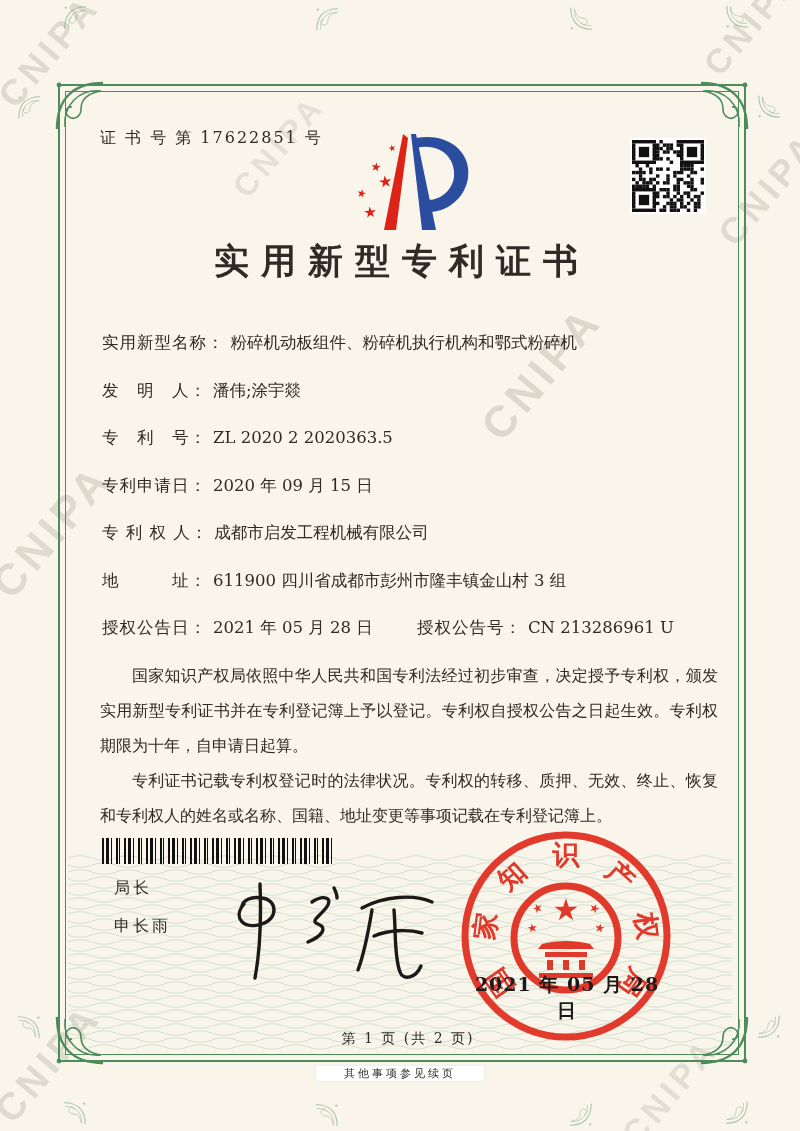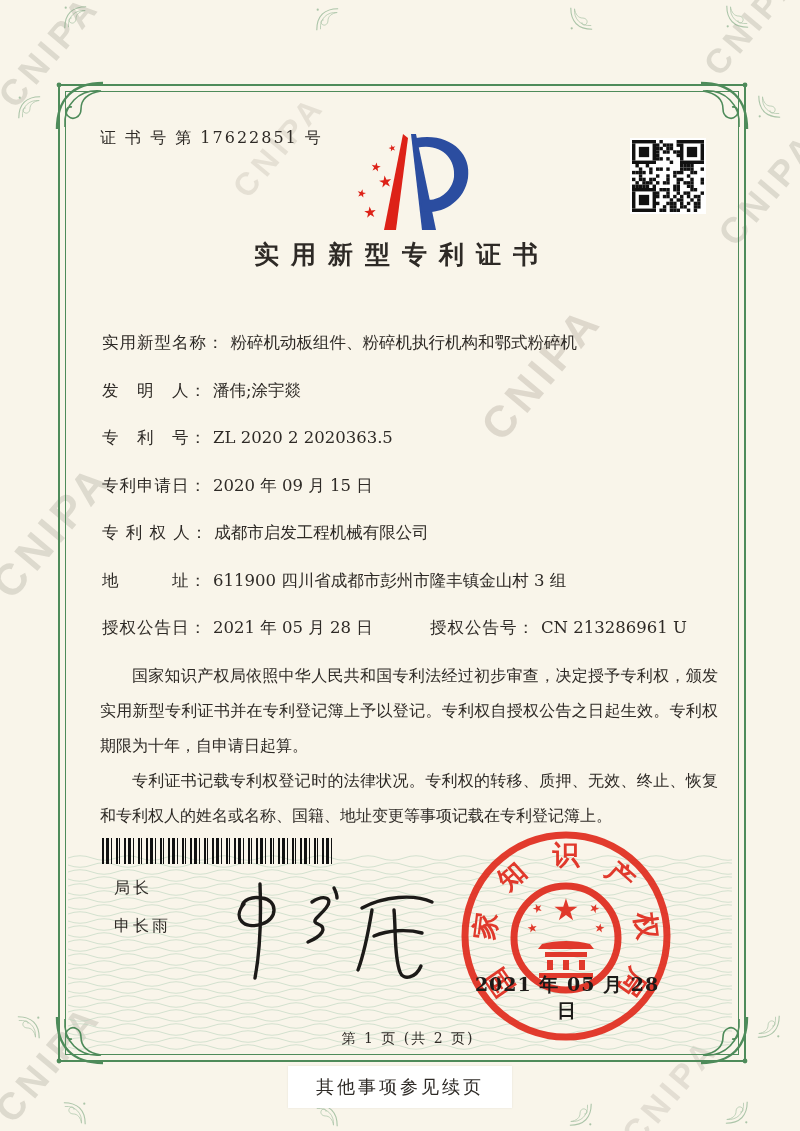--- a/index.html
+++ b/index.html
@@ -25,45 +25,45 @@
   .frame::after{content:"";position:absolute;inset:5px;border:1px solid var(--border_green);pointer-events:none;}
   .corner{position:absolute;width:56px;height:56px;z-index:3;}
   .corner.tl{top:-9px;left:-9px;}
   .corner.tr{top:-9px;right:-9px;transform:scaleX(-1);}
   .corner.bl{bottom:-9px;left:-9px;transform:scaleY(-1);}
   .corner.br{bottom:-9px;right:-9px;transform:scale(-1,-1);}
   
   .cert-no{position:absolute;left:40px;top:42px;font-size:16px;letter-spacing:2px;z-index:2;}
   .logo{position:absolute;left:272px;top:44px;z-index:2;}
   .qr{position:absolute;left:570px;top:52px;z-index:2;background:#fff;padding:2px;}
-  .title{position:absolute;left:0;top:152px;width:100%;text-align:center;font-size:25px;font-weight:bold;
+  .title{position:absolute;left:0;top:152px;width:100%;text-align:center;font-size:35px;font-weight:bold;
          letter-spacing:12px;z-index:2;}
   .fields{position:absolute;left:42px;top:246px;width:616px;font-size:16.5px;z-index:2;}
   .field-row{height:47.5px;white-space:nowrap;}
   .field-label{letter-spacing:1px;}
   .field-value{margin-left:6px;}
-  .pair2{margin-left:52px;}
+  .pair2{margin-left:39px;}
   .paras{position:absolute;left:40px;top:572px;width:618px;font-size:16px;line-height:35px;
          text-align:justify;z-index:2;}
   .paras p{margin:0;text-indent:2em;}
   .barcode{position:absolute;left:42px;top:752px;width:232px;height:26px;z-index:2;
     background:repeating-linear-gradient(90deg,#111 0 2px,transparent 2px 4px,#111 4px 7px,
       transparent 7px 9px,#111 9px 10px,transparent 10px 14px,#111 14px 16px,transparent 16px 17px,
       #111 17px 18px,transparent 18px 22px);}
   .waves{position:absolute;left:8px;top:764px;z-index:0;}
   .officer{position:absolute;left:54px;top:792px;font-size:16px;letter-spacing:3px;z-index:2;}
   .officer div{margin-bottom:17px;}
   .signature{position:absolute;left:156px;top:788px;z-index:2;}
   .seal{position:absolute;left:396px;top:740px;z-index:2;}
   .seal-date{position:absolute;left:404px;top:886px;width:206px;text-align:center;font-size:19px;
              font-weight:bold;letter-spacing:1px;color:#1c1a18;z-index:3;}
   .page-num{position:absolute;left:6px;top:944px;width:100%;text-align:center;font-size:14px;
             letter-spacing:2px;z-index:2;}
   .cont-note{position:absolute;left:50%;top:1066px;transform:translateX(-50%);background:#ffffff;
-             padding:9px 28px;font-size:18px;letter-spacing:3px;z-index:2;box-shadow:0 0 2px rgba(0,0,0,0.08);}
+             padding:0 28px;font-size:11px;letter-spacing:3px;z-index:2;box-shadow:0 0 2px rgba(0,0,0,0.08);}
   svg text.seal-ch{font-family:"DejaVu Serif","Liberation Serif",serif;font-weight:bold;}
 </style>
 </head>
 <body>
 
 <div class="page">
 
   <span class="wm wm1">CNIPA</span>
   <span class="wm wm2">CNIPA</span>
   <span class="wm wm3">CNIPA</span>

